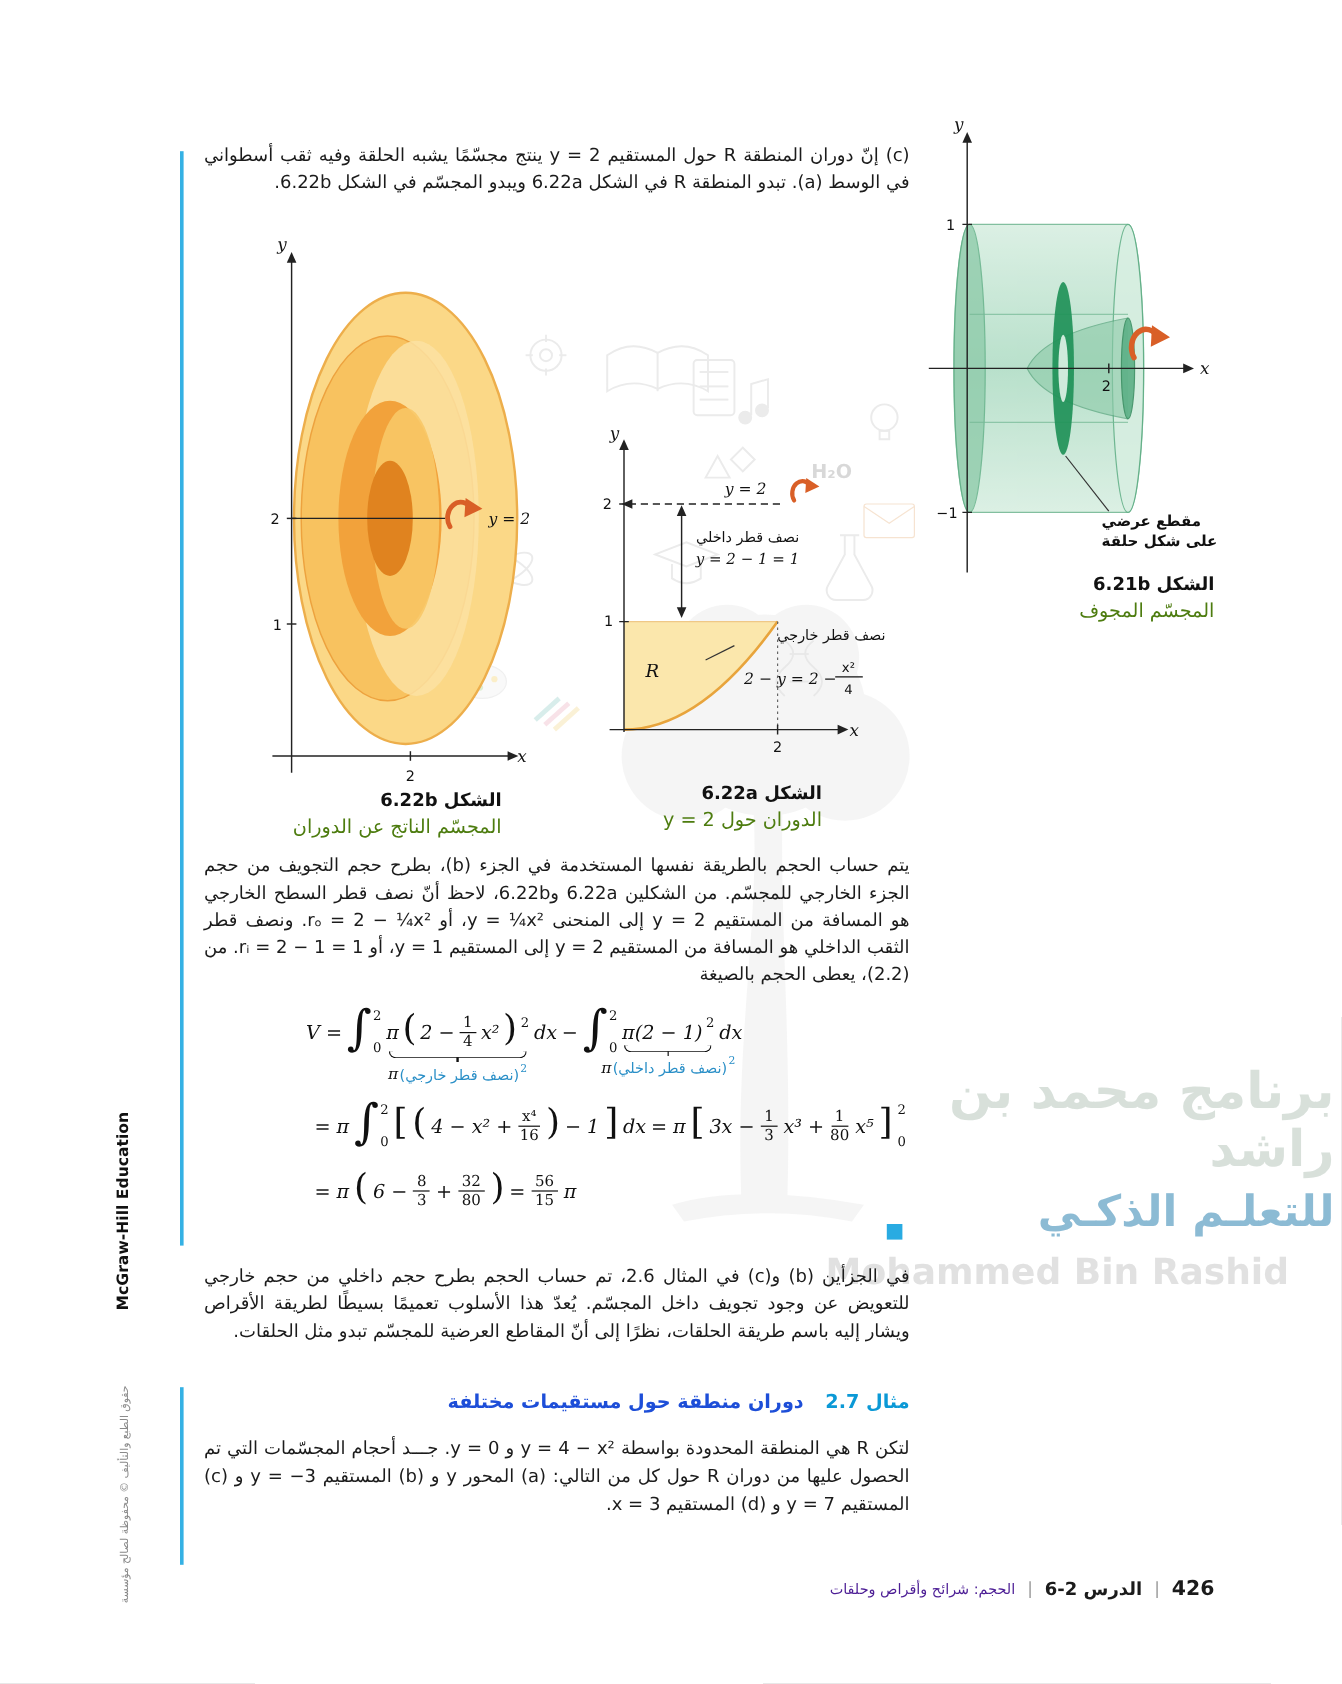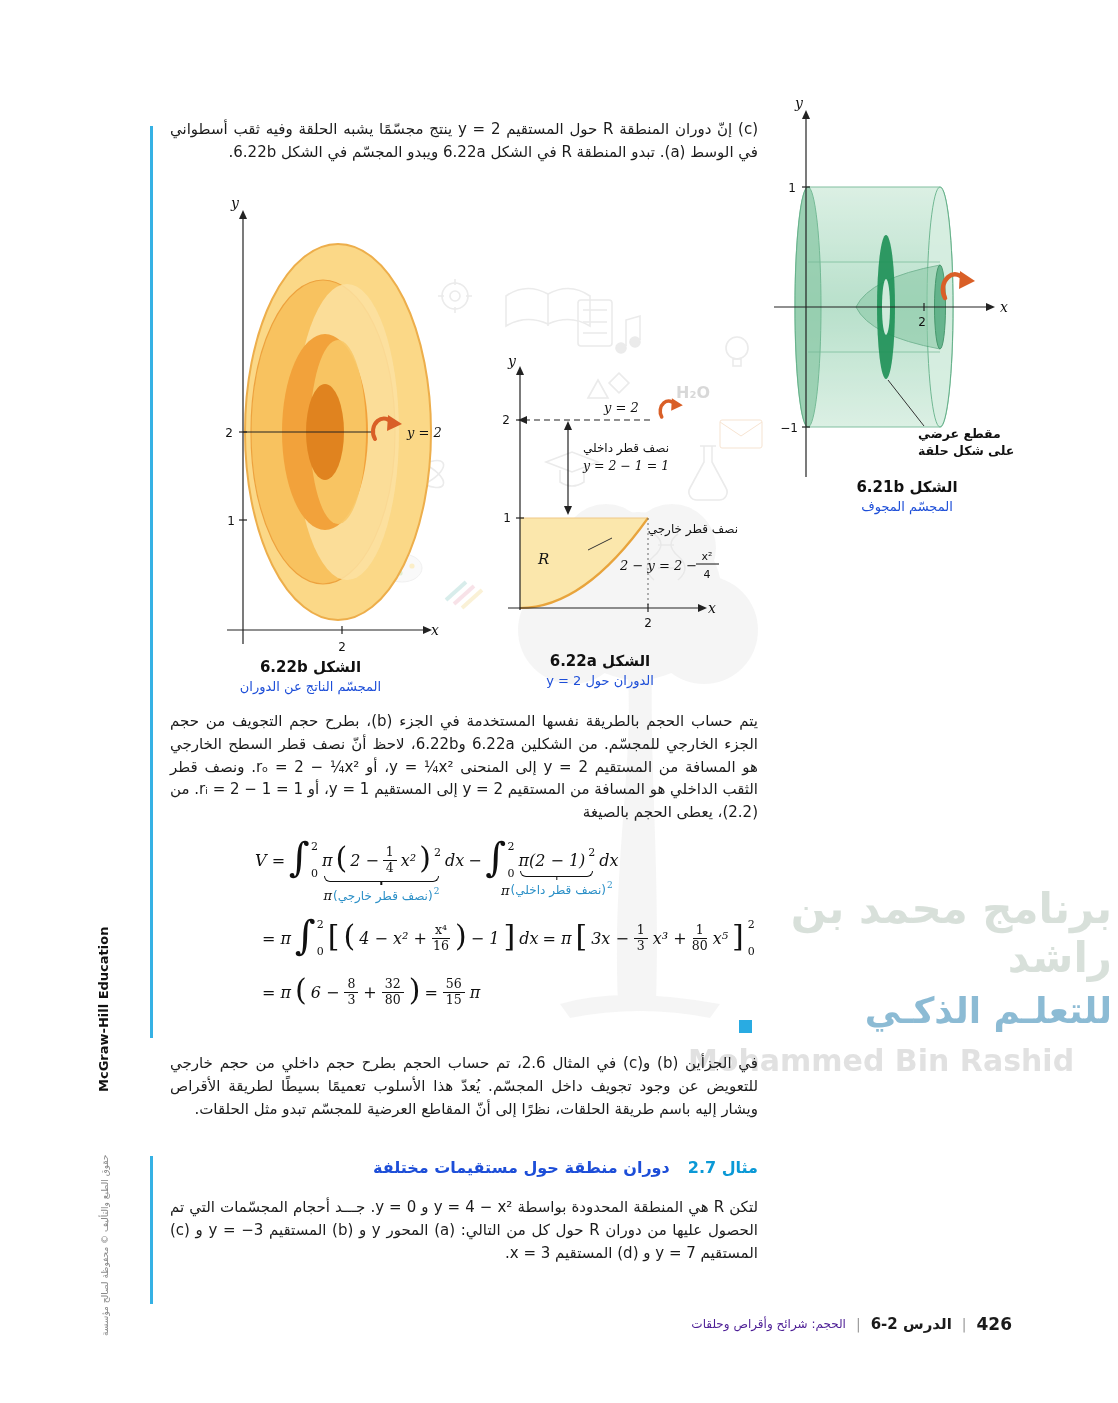--- a/index.html
+++ b/index.html
@@ -32,29 +32,29 @@
   .rings{left:170px;top:1052px;width:588px}
   .ex-body{left:170px;top:1196px;width:588px}
   .rings b{font-weight:normal}
 
   
   .fig{position:absolute}
   .fig621b{left:762px;top:92px;width:348px;height:440px}
   .fig622b{left:175px;top:192px;width:290px;height:520px}
   .fig622a{left:462px;top:352px;width:312px;height:360px}
   .fig svg{position:absolute;left:0;top:0}
-  .cap{position:absolute;text-align:center;direction:rtl}
+  .cap{position:absolute;text-align:right;direction:rtl}
   .cap .t{font-weight:bold;font-size:15px;color:#111}
-  .cap .s{font-size:13px;color:#1d4ed8;margin-top:3px}
+  .cap .s{font-size:16px;color:#4d7c0f;margin-top:3px}
   .cap621{left:40px;top:386px;width:210px}
   .cap622b{left:28px;top:466px;width:215px}
   .cap622a{left:53px;top:300px;width:170px}
   .note621{position:absolute;left:156px;top:334px;width:110px;direction:rtl;text-align:left;
            font-weight:bold;font-size:12.5px;line-height:1.35;color:#111}
-  .lbl-inner{position:absolute;left:112px;top:88px;width:104px;direction:rtl;text-align:center;
+  .lbl-inner{position:absolute;left:100px;top:88px;width:104px;direction:rtl;text-align:right;
            font-size:12px;line-height:1.45;color:#111}
   .lbl-inner .val{font-family:"DejaVu Serif",serif;font-style:italic;font-size:12.5px}
   .lbl-outer{position:absolute;left:146px;top:170px;width:130px;direction:rtl;text-align:right;
            font-size:12px;color:#111}
   .ax{font:italic 14px "DejaVu Serif",serif;fill:#111}
   .tk{font:12px "DejaVu Sans",sans-serif;fill:#111}
   .mt{font:italic 13px "DejaVu Serif",serif;fill:#111}
   .tks{font:11px "DejaVu Sans",sans-serif;fill:#111}
 
   

